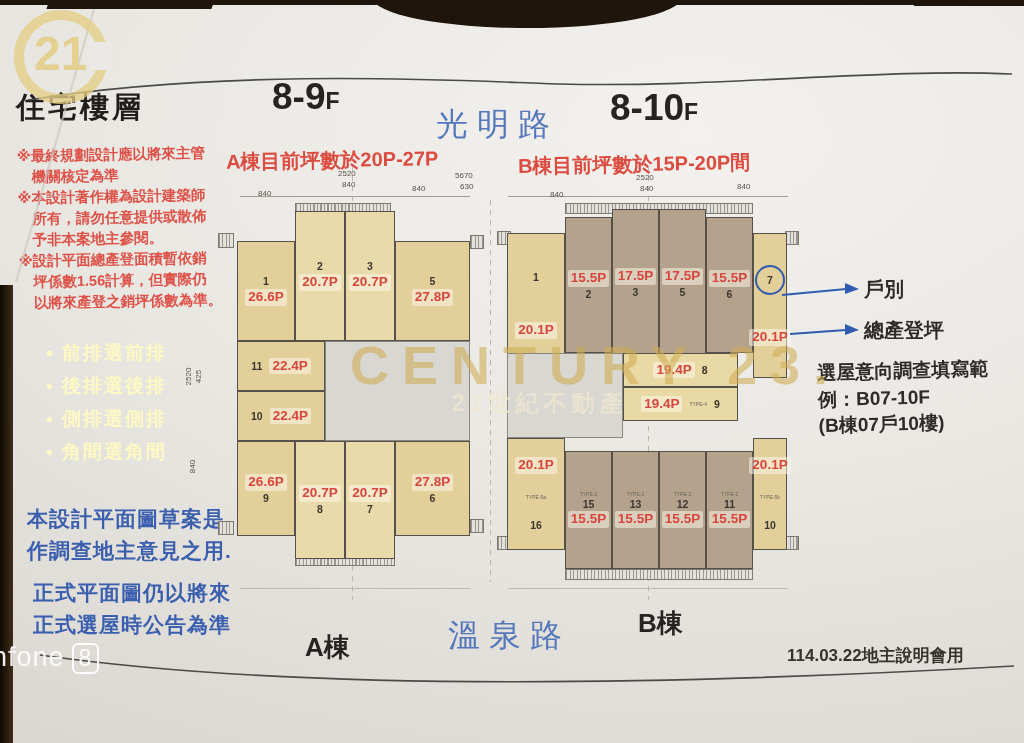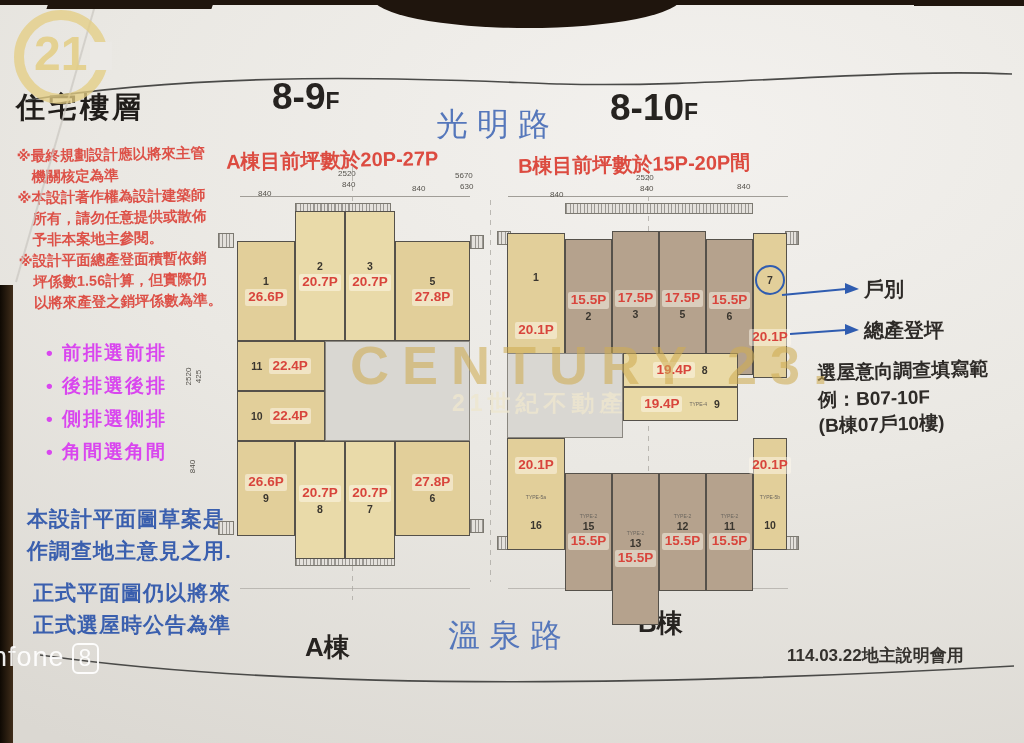--- a/index.html
+++ b/index.html
@@ -6,21 +6,21 @@
   .photo{position:relative;width:1024px;height:743px;overflow:hidden;
          font-family:"Liberation Sans","DejaVu Sans",sans-serif;}
   .paper{position:absolute;inset:0;
          background:radial-gradient(120% 95% at 68% 18%, #f3f1ee 0%, #eae8e3 48%, #dbd8d2 100%);}
   .abs{position:absolute;}
   
   .tbl{background:#1f150d;z-index:6;}
   
   .title{font-size:29px;font-weight:800;color:#201d1a;letter-spacing:3px;}
   .rednotes{font-size:14.5px;font-weight:700;color:#dd5148;line-height:1.45;white-space:pre-line;width:224px;}
-  .bullet{font-size:19px;font-weight:700;color:#d946ef;letter-spacing:2px;}
+  .bullet{font-size:19px;font-weight:700;color:#fef9c3;letter-spacing:2px;}
   .bluenote{font-size:21px;font-weight:600;color:#3a5fae;line-height:1.5;white-space:pre-line;letter-spacing:1px;}
   .floorhdr{font-size:37px;font-weight:800;color:#262320;}
   .floorhdr .suf{font-size:23px;font-weight:800;}
   .road{font-size:32px;color:#5577bb;letter-spacing:9px;}
   .range{font-size:20px;font-weight:700;color:#dc4b40;white-space:nowrap;}
   .bldg{font-size:26px;font-weight:800;color:#262320;}
   .datenote{font-size:17px;font-weight:600;color:#35322e;}
   .annot{font-size:20px;font-weight:600;color:#2e2b28;}
   .survey{font-size:19px;font-weight:600;color:#2e2b28;line-height:1.4;white-space:pre-line;transform:rotate(-1.5deg);}
   .dim{position:absolute;font-size:8px;color:#55524c;z-index:2;}
@@ -30,21 +30,21 @@
   .plan{position:absolute;z-index:2;}
   .unit{position:absolute;border:1.5px solid #55514a;display:flex;flex-direction:column;
         align-items:center;justify-content:center;gap:2px;box-sizing:border-box;}
   .row{flex-direction:row;gap:7px;}
   .uno{font-size:10.5px;font-weight:800;color:#3a362f;line-height:1;}
   .uarea{font-size:13.5px;font-weight:700;color:#d8453c;background:rgba(255,250,238,.5);
          padding:1px 3px;border-radius:2px;line-height:1.1;}
   .utype{font-size:5px;color:#6b665e;line-height:1;}
   .khaki{background:#e2cf9a;}
   .tan{background:#e9daa9;}
-  .brown{background:#b5a28d;margin-top:22px;}
+  .brown{background:#b5a28d;}
   .palekh{background:#e9d9a5;}
   .core{position:absolute;background:#d9d7d2;border:1px solid #8a8780;box-sizing:border-box;z-index:1;}
   .hatch{position:absolute;border:1px solid #7c7971;box-sizing:border-box;
          background:repeating-linear-gradient(90deg,#9a9792 0 1px,rgba(0,0,0,0) 1px 3.5px),#e4e1dc;}
   .hatch45{position:absolute;border:1px solid #8a8780;box-sizing:border-box;
          background:repeating-linear-gradient(45deg,#9a9792 0 1px,rgba(0,0,0,0) 1px 4px),#dedbd6;}
   .lift{position:absolute;width:21px;height:26px;border:1px solid #8a5040;box-sizing:border-box;
         background:linear-gradient(45deg,rgba(0,0,0,0) 45%,#c4584a 45% 55%,rgba(0,0,0,0) 55%),
                    linear-gradient(135deg,rgba(0,0,0,0) 45%,#c4584a 45% 55%,rgba(0,0,0,0) 55%),#f2bfae;}
   .circ{width:26px;height:26px;border:2.5px solid #2f5cb0;border-radius:50%;display:flex;
@@ -233,21 +233,21 @@
     <div class="unit khaki" style="left:4px;top:235px;width:58px;height:112px;justify-content:space-evenly;">
       <span class="uarea">20.1P</span>
       <span class="utype">TYPE-5a</span>
       <span class="uno">16</span>
     </div>
     <div class="unit brown" style="left:62px;top:248px;width:47px;height:118px;">
       <span class="utype">TYPE-2</span>
       <span class="uno">15</span>
       <span class="uarea">15.5P</span>
     </div>
-    <div class="unit brown" style="left:109px;top:248px;width:47px;height:152px;">
+    <div class="unit brown" style="left:109px;top:248px;width:47px;height:118px;">
       <span class="utype">TYPE-2</span>
       <span class="uno">13</span>
       <span class="uarea">15.5P</span>
     </div>
     <div class="unit brown" style="left:156px;top:248px;width:47px;height:118px;">
       <span class="utype">TYPE-2</span>
       <span class="uno">12</span>
       <span class="uarea">15.5P</span>
     </div>
     <div class="unit brown" style="left:203px;top:248px;width:47px;height:118px;">

